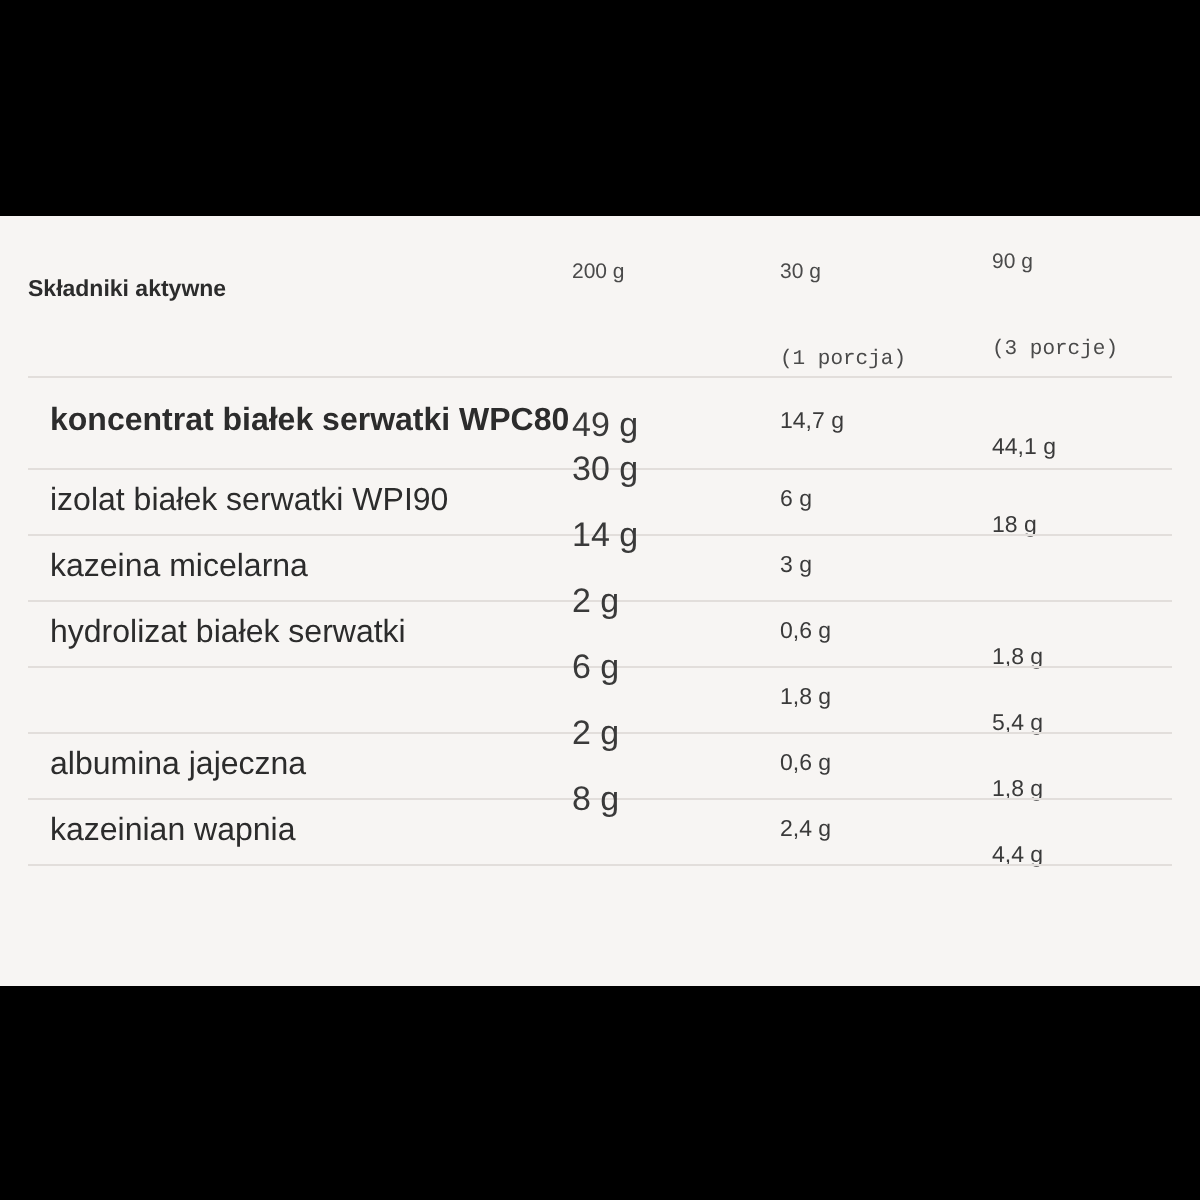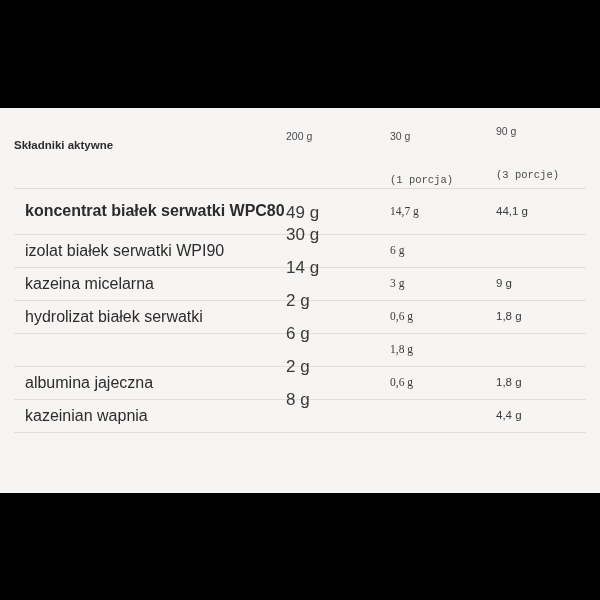--- a/index.html
+++ b/index.html
@@ -73,26 +73,25 @@
     line-height: 33px;
   }
   .cell-b {
     position: absolute;
     left: 376px;
     top: 0;
     width: 100px;
     font-size: 11.5px;
     color: #3a3a3a;
     line-height: 33px;
-    font-family: Liberation Serif, serif;
   }
   .cell-c {
     position: absolute;
     left: 482px;
-    top: 0;
+    top: 13px;
     width: 100px;
     font-size: 11.5px;
     color: #3a3a3a;
     line-height: 33px;
   }
   
   .hdr-title {
     position: absolute;
     left: 0;
     top: 14px;
@@ -153,56 +152,58 @@
         <div class="cell-a" style="top:8px;line-height:33px">49 g</div>
         <div class="cell-b" style="line-height:46px">14,7 g</div>
         <div class="cell-c" style="line-height:46px">44,1 g</div>
       </div>
 
       <div class="row">
         <div class="rule" style="top:0"></div>
         <div class="cell-name">izolat białek serwatki WPI90</div>
         <div class="cell-a offset">30 g</div>
         <div class="cell-b">6 g</div>
+        <div class="cell-c">18 g</div>
       </div>
 
       <div class="row">
         <div class="rule" style="top:0"></div>
         <div class="cell-name">kazeina micelarna</div>
         <div class="cell-a offset">14 g</div>
         <div class="cell-b">3 g</div>
-        <div class="cell-c">9 g</div>
       </div>
 
       <div class="row">
         <div class="rule" style="top:0"></div>
         <div class="cell-name">hydrolizat białek serwatki</div>
         <div class="cell-a offset">2 g</div>
         <div class="cell-b">0,6 g</div>
         <div class="cell-c">1,8 g</div>
       </div>
 
       <div class="row">
         <div class="rule" style="top:0"></div>
         <div class="cell-a offset">6 g</div>
         <div class="cell-b">1,8 g</div>
+        <div class="cell-c">5,4 g</div>
       </div>
 
       <div class="row">
         <div class="rule" style="top:0"></div>
         <div class="cell-name">albumina jajeczna</div>
         <div class="cell-a offset">2 g</div>
         <div class="cell-b">0,6 g</div>
         <div class="cell-c">1,8 g</div>
       </div>
 
       <div class="row">
         <div class="rule" style="top:0"></div>
         <div class="cell-name">kazeinian wapnia</div>
         <div class="cell-a offset">8 g</div>
+        <div class="cell-b">2,4 g</div>
         <div class="cell-c">4,4 g</div>
       </div>
 
       <div class="row" style="height:2px">
         <div class="rule" style="top:0"></div>
       </div>
 
     </div>
   </div>
 </div>

